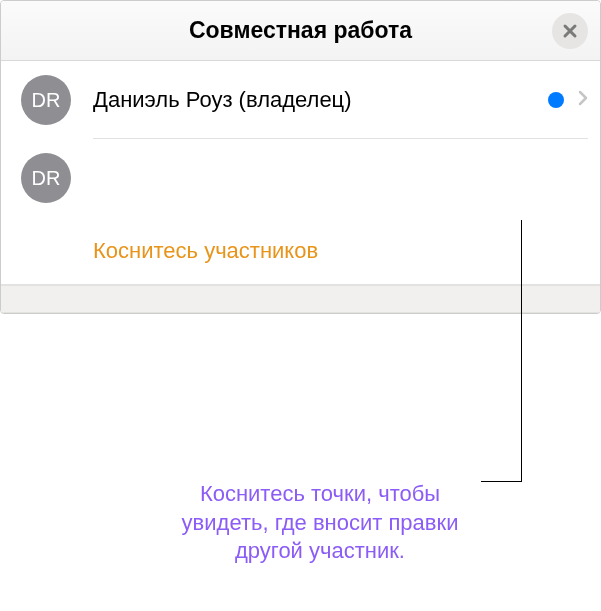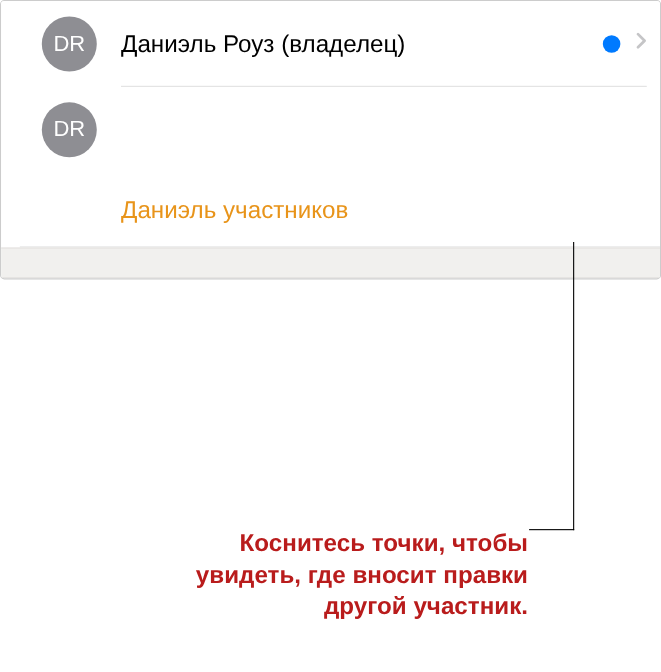--- a/index.html
+++ b/index.html
@@ -51,21 +51,20 @@
     }
     .close-btn svg {
       width: 16px;
       height: 16px;
       stroke: #7a7a78;
       stroke-width: 3;
       stroke-linecap: round;
     }
     .list {
       background: #fff;
-      padding-left: 17px;
     }
     .row {
       display: flex;
       align-items: center;
       height: 78px;
       padding-left: 20px;
       padding-right: 12px;
       cursor: pointer;
       position: relative;
     }
@@ -131,34 +130,42 @@
       background: #f1f0ee;
       border-top: 1px solid #e3e2df;
       border-bottom: 1px solid #e3e2df;
     }
     .callout {
       position: absolute;
       left: 160px;
       top: 480px;
       width: 320px;
       font-size: 22px;
-      color: #b91c1c;
-      text-align: right;
+      color: #8b5cf6;
+      text-align: center;
       line-height: 1.3;
-      font-weight: bold;
     }
     .callout-line {
       position: absolute;
       background: #000;
     }
   </style>
 </head>
 <body>
 
 <div class="sheet">
+  <div class="header">
+    <div class="header-title">Совместная работа</div>
+    <div class="close-btn">
+      <svg viewBox="0 0 16 16">
+        <line x1="3" y1="3" x2="13" y2="13"></line>
+        <line x1="13" y1="3" x2="3" y2="13"></line>
+      </svg>
+    </div>
+  </div>
 
   <div class="list">
 
     <div class="row">
       <div class="avatar">DR</div>
       <div class="row-content">
         <div class="name">Даниэль Роуз (владелец)</div>
         <div class="dot" style="background:#007aff"></div>
         <div class="chevron">
           <svg viewBox="0 0 10 16">
@@ -167,21 +174,21 @@
         </div>
       </div>
     </div>
 
 
     <div class="row">
       <div class="avatar">DR</div>
     </div>
 
     <div class="add-row">
-      <div class="add-label">Даниэль участников</div>
+      <div class="add-label">Коснитесь участников</div>
     </div>
 
   </div>
 
   <div class="footer-bar"></div>
 </div>
 
 <div class="callout-line" style="left:521px; top:220px; width:1px; height:262px;"></div>
 <div class="callout-line" style="left:481px; top:481px; width:41px; height:1px;"></div>
 

